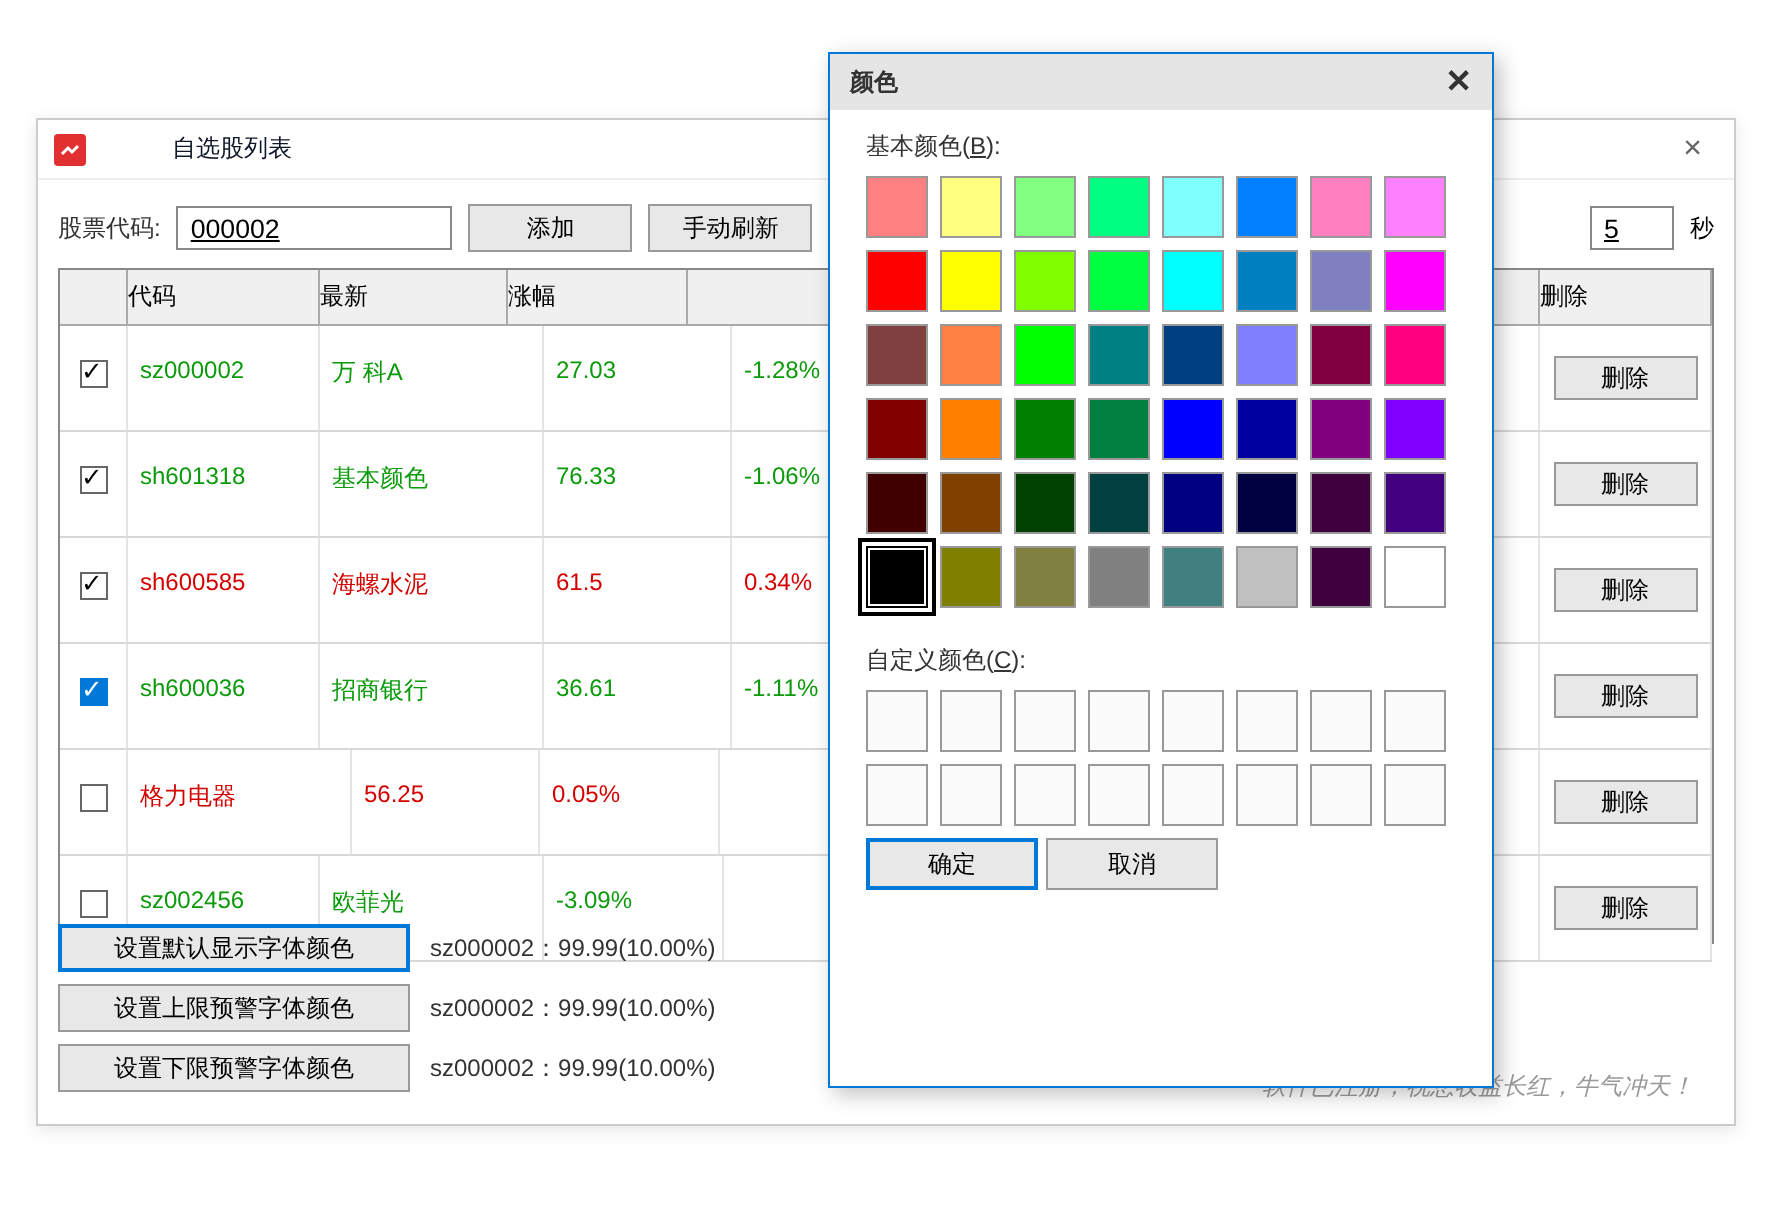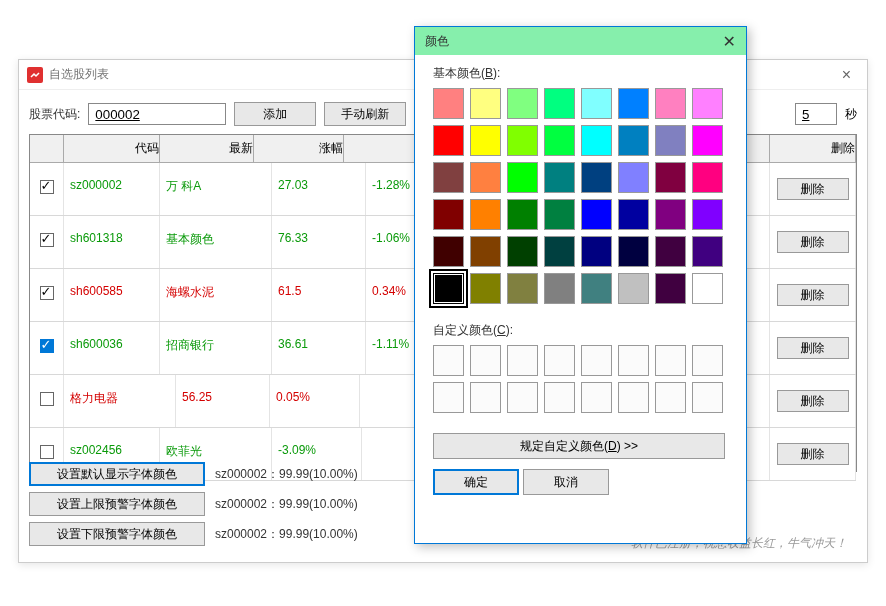--- a/index.html
+++ b/index.html
@@ -3,33 +3,33 @@
 <meta charset="utf-8">
 <style>
 * { box-sizing: border-box; margin: 0; padding: 0; }
 body { font-family: "Microsoft YaHei", sans-serif; font-size: 12px; background: #fff; position: relative; width: 886px; height: 606px; overflow: hidden; }
 
 
 .main-window { position: absolute; left: 18px; top: 59px; width: 850px; height: 504px; border: 1px solid #ccc; background: #fff; box-shadow: 0 2px 8px rgba(0,0,0,0.1); }
 .main-titlebar { height: 30px; display: flex; align-items: center; padding: 0 8px; background: #fff; border-bottom: 1px solid #eee; }
 .main-titlebar .icon { width: 16px; height: 16px; background: #e03030; border-radius: 2px; margin-right: 6px; display: flex; align-items: center; justify-content: center; }
 .main-titlebar .icon svg { width: 10px; height: 10px; }
-.main-titlebar .title { color: #737373; }
+.main-titlebar .title { color: #0f172a; margin-left: 37px; }
 .main-titlebar .close { margin-left: auto; font-size: 16px; color: #666; cursor: pointer; padding: 0 8px; }
 
 .toolbar { display: flex; align-items: center; gap: 8px; padding: 12px 10px 8px 10px; }
 .toolbar label { color: #333; }
 .toolbar input[type=text] { border: 1px solid #888; padding: 2px 6px; height: 22px; text-decoration: underline; }
 .toolbar input.code { width: 138px; }
 .toolbar input.secs { width: 42px; text-align: left; }
 .toolbar button { background: #e8e8e8; border: 1px solid #999; padding: 2px 0; width: 82px; height: 24px; cursor: pointer; font-size: 12px; font-family: inherit; }
 
 .table-wrap { margin: 0 10px; border: 1px solid #888; background: #b8b8b8; height: 338px; }
 .table-header { display: flex; background: #f0f0f0; }
-.table-header .th { border-right: 1px solid #aaa; border-bottom: 1px solid #aaa; padding: 5px 0; text-align: right; background: #f0f0f0; font-weight: normal; }
+.table-header .th { border-right: 1px solid #aaa; border-bottom: 1px solid #aaa; padding: 5px 0; text-align: left; background: #f0f0f0; font-weight: normal; }
 .table-row { display: flex; background: #fff; border-bottom: 1px solid #d8d8d8; }
 .table-row .td { padding: 15px 6px; border-right: 1px solid #e4e4e4; }
 .col-chk { width: 34px; text-align: center; }
 .col-code { width: 96px; }
 .col-name { width: 112px; }
 .col-latest { width: 94px; }
 .col-change { width: 90px; }
 .col-fill { flex: 1; }
 .col-del { width: 86px; text-align: center; }
 .col-del button { width: 72px; height: 22px; background: #e8e8e8; border: 1px solid #999; cursor: pointer; font-size: 12px; font-family: inherit; }
@@ -42,21 +42,21 @@
 
 .bottom-bar { position: absolute; bottom: 10px; left: 10px; right: 10px; }
 .bottom-row { display: flex; align-items: center; gap: 10px; margin-bottom: 6px; }
 .bottom-row button { width: 176px; height: 24px; background: #e8e8e8; border: 1px solid #999; cursor: pointer; font-size: 12px; font-family: inherit; }
 .bottom-row button.active { border: 2px solid #0078d7; }
 .bottom-row .sample { color: #333; }
 .footer-txt { position: absolute; bottom: 0; right: 10px; color: #999; font-style: italic; }
 
 
 .color-dialog { position: absolute; left: 414px; top: 26px; width: 333px; height: 518px; border: 1px solid #0078d7; background: #fff; box-shadow: 3px 3px 10px rgba(0,0,0,0.25); }
-.color-titlebar { height: 28px; display: flex; align-items: center; padding: 0 10px; background: #86efac; }
+.color-titlebar { height: 28px; display: flex; align-items: center; padding: 0 10px; background: #e5e5e5; font-weight: bold; }
 .color-titlebar .title { color: #333; }
 .color-titlebar .close { margin-left: auto; font-size: 16px; color: #333; cursor: pointer; }
 .color-body { padding: 10px 18px; }
 .color-section-label { margin-bottom: 6px; color: #333; }
 .color-section-label u { text-decoration: underline; }
 .swatch-grid { display: grid; grid-template-columns: repeat(8, 31px); grid-auto-rows: 31px; gap: 6px; margin-bottom: 18px; }
 .swatch { border: 1px solid #999; cursor: pointer; }
 .swatch.selected { outline: 2px solid #000; outline-offset: 2px; box-shadow: 0 0 0 1px #fff inset; border: 1px dotted #000; }
 .custom-grid { display: grid; grid-template-columns: repeat(8, 31px); grid-auto-rows: 31px; gap: 6px; margin-bottom: 6px; }
 .custom-swatch { border: 1px solid #999; background: #fbfbfb; cursor: pointer; }
@@ -248,22 +248,19 @@
         <div class="custom-swatch"></div>
         <div class="custom-swatch"></div>
         <div class="custom-swatch"></div>
         <div class="custom-swatch"></div>
         <div class="custom-swatch"></div>
         <div class="custom-swatch"></div>
         <div class="custom-swatch"></div>
         <div class="custom-swatch"></div>
       </div>
 
-    <button class="define-btn">
-      <span>规定自定义颜色(</span><u>D</u><span>) &gt;&gt;</span>
-    </button>
 
     <div class="dialog-btns">
       <button class="primary">确定</button>
       <button>取消</button>
     </div>
   </div>
 </div>
 
 </body></html>

